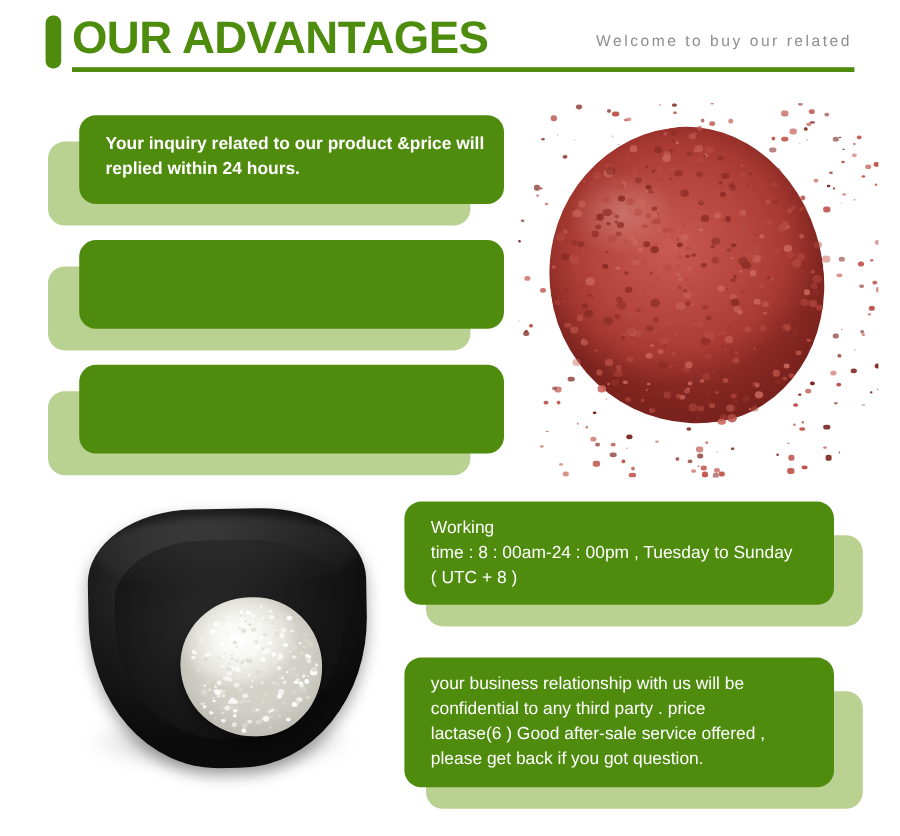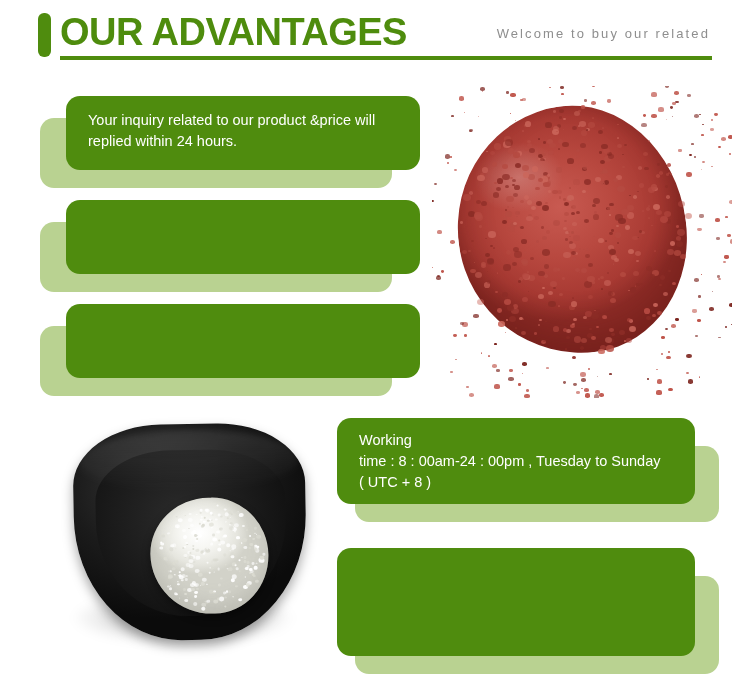--- a/index.html
+++ b/index.html
@@ -158,21 +158,21 @@
 </head>
 <body>
 
 <div class="header">
   <div class="header-bar"></div>
   <div class="header-title">OUR ADVANTAGES</div>
   <div class="header-sub">Welcome to buy our related</div>
   <div class="header-rule"></div>
 </div>
 
-<div class="card card-left" style="left:40px; top:96px; width:300px; height:92px;">
+<div class="card card-left" style="left:40px; top:96px; width:300px; height:92px;font-weight:bold;">
   <div class="shadow" style="left:0px; top:22px; width:352px; height:70px;"></div>
   <div class="body" style="left:26px; top:0px; width:354px; height:74px;"></div>
   <div class="text" style="left:48px; top:14px; width:316px;">Your inquiry related to our product &amp;price will
 replied within 24 hours.</div>
 </div>
 
 <div class="card card-left" style="left:40px; top:200px; width:380px; height:92px;">
   <div class="shadow" style="left:0px; top:22px; width:352px; height:70px;"></div>
   <div class="body" style="left:26px; top:0px; width:354px; height:74px;"></div>
 </div>
@@ -186,20 +186,24 @@
   <div class="shadow" style="left:18px; top:28px; width:364px; height:76px;"></div>
   <div class="body" style="left:0px; top:0px; width:358px; height:86px;"></div>
   <div class="text" style="left:22px; top:12px; width:330px;">Working
 time : 8 : 00am-24 : 00pm , Tuesday to Sunday
  ( UTC + 8 )</div>
 </div>
 
 <div class="card" style="left:337px; top:548px; width:382px; height:126px;">
   <div class="shadow" style="left:18px; top:28px; width:364px; height:98px;"></div>
   <div class="body" style="left:0px; top:0px; width:358px; height:108px;"></div>
+  <div class="text" style="left:22px; top:12px; width:330px;">your business relationship with us will be
+confidential to any third party . price
+lactase(6 ) Good after-sale service offered ,
+please get back if you got question.</div>
 </div>
 
 <div class="photo red-powder">
   <div class="heap"></div>
   <div id="red-specks">
       <div class="grain l" style="left:91.8px;top:109.3px;width:5.0px;height:4.3px;opacity:0.79"></div>
       <div class="grain d" style="left:36.0px;top:125.0px;width:7.4px;height:6.3px;opacity:0.95"></div>
       <div class="grain d" style="left:151.6px;top:194.8px;width:8.0px;height:6.8px;opacity:0.64"></div>
       <div class="grain l" style="left:166.4px;top:151.5px;width:5.9px;height:5.0px;opacity:0.85"></div>
       <div class="grain" style="left:138.6px;top:118.7px;width:5.5px;height:4.7px;opacity:0.55"></div>

